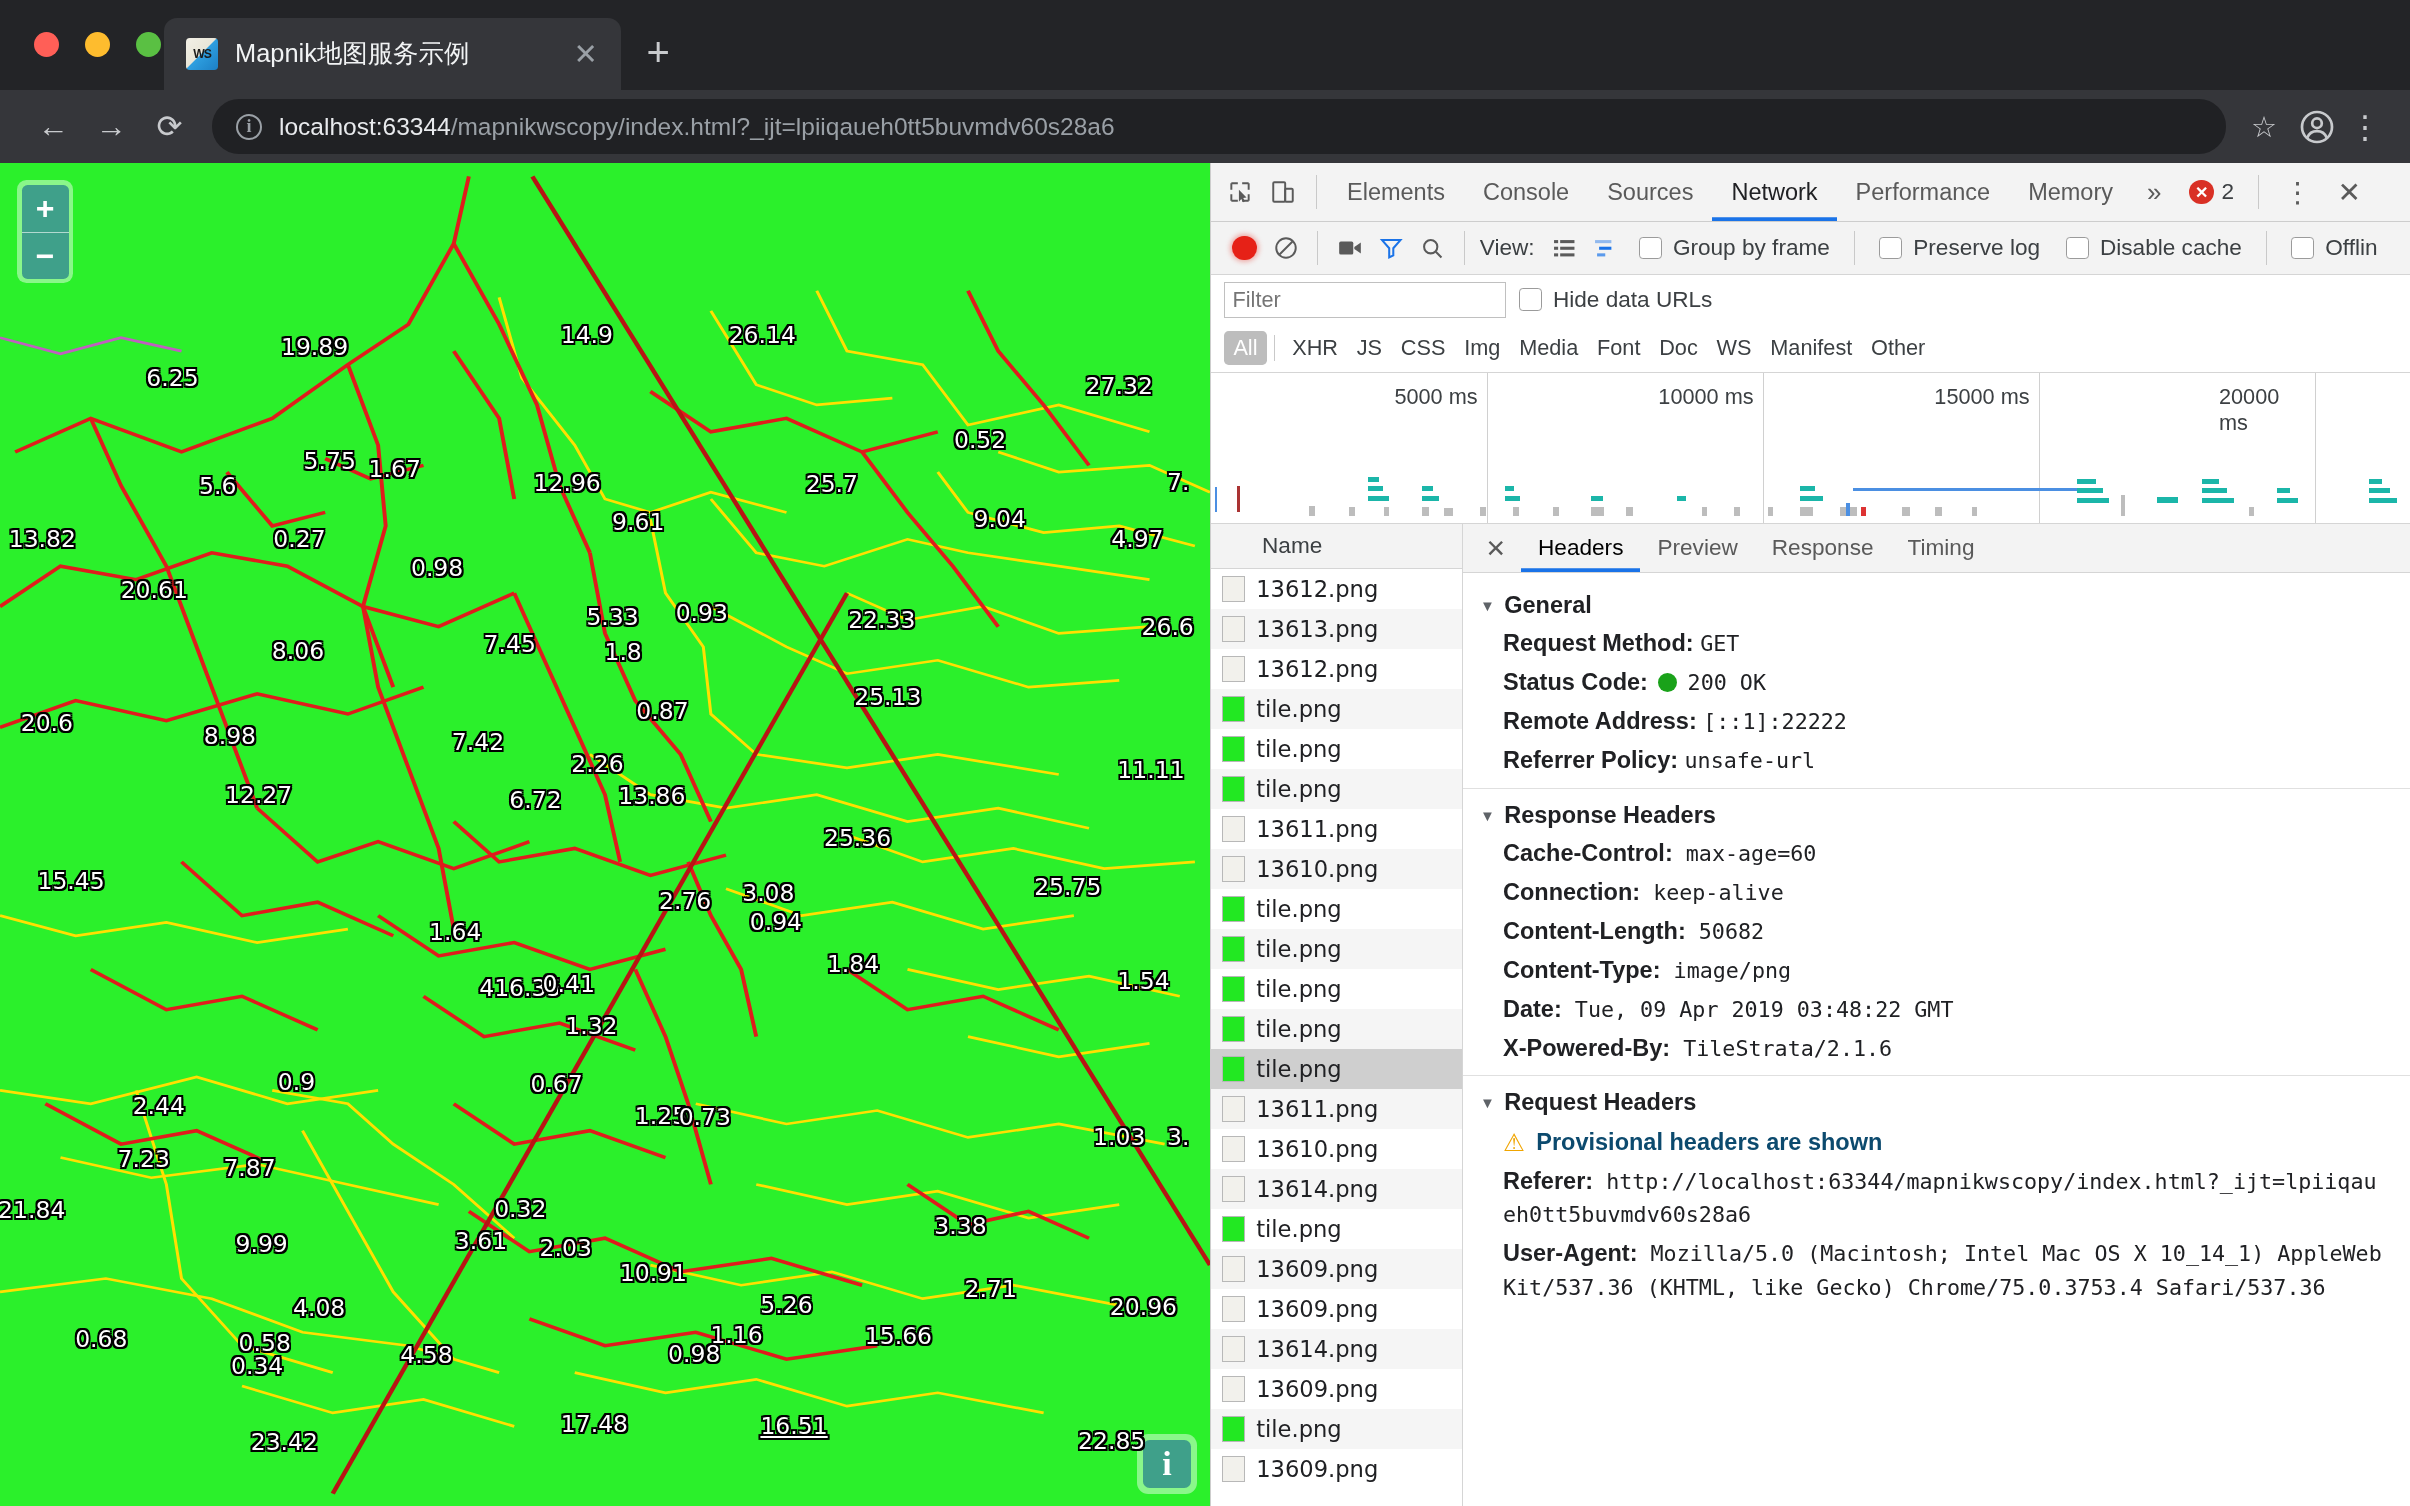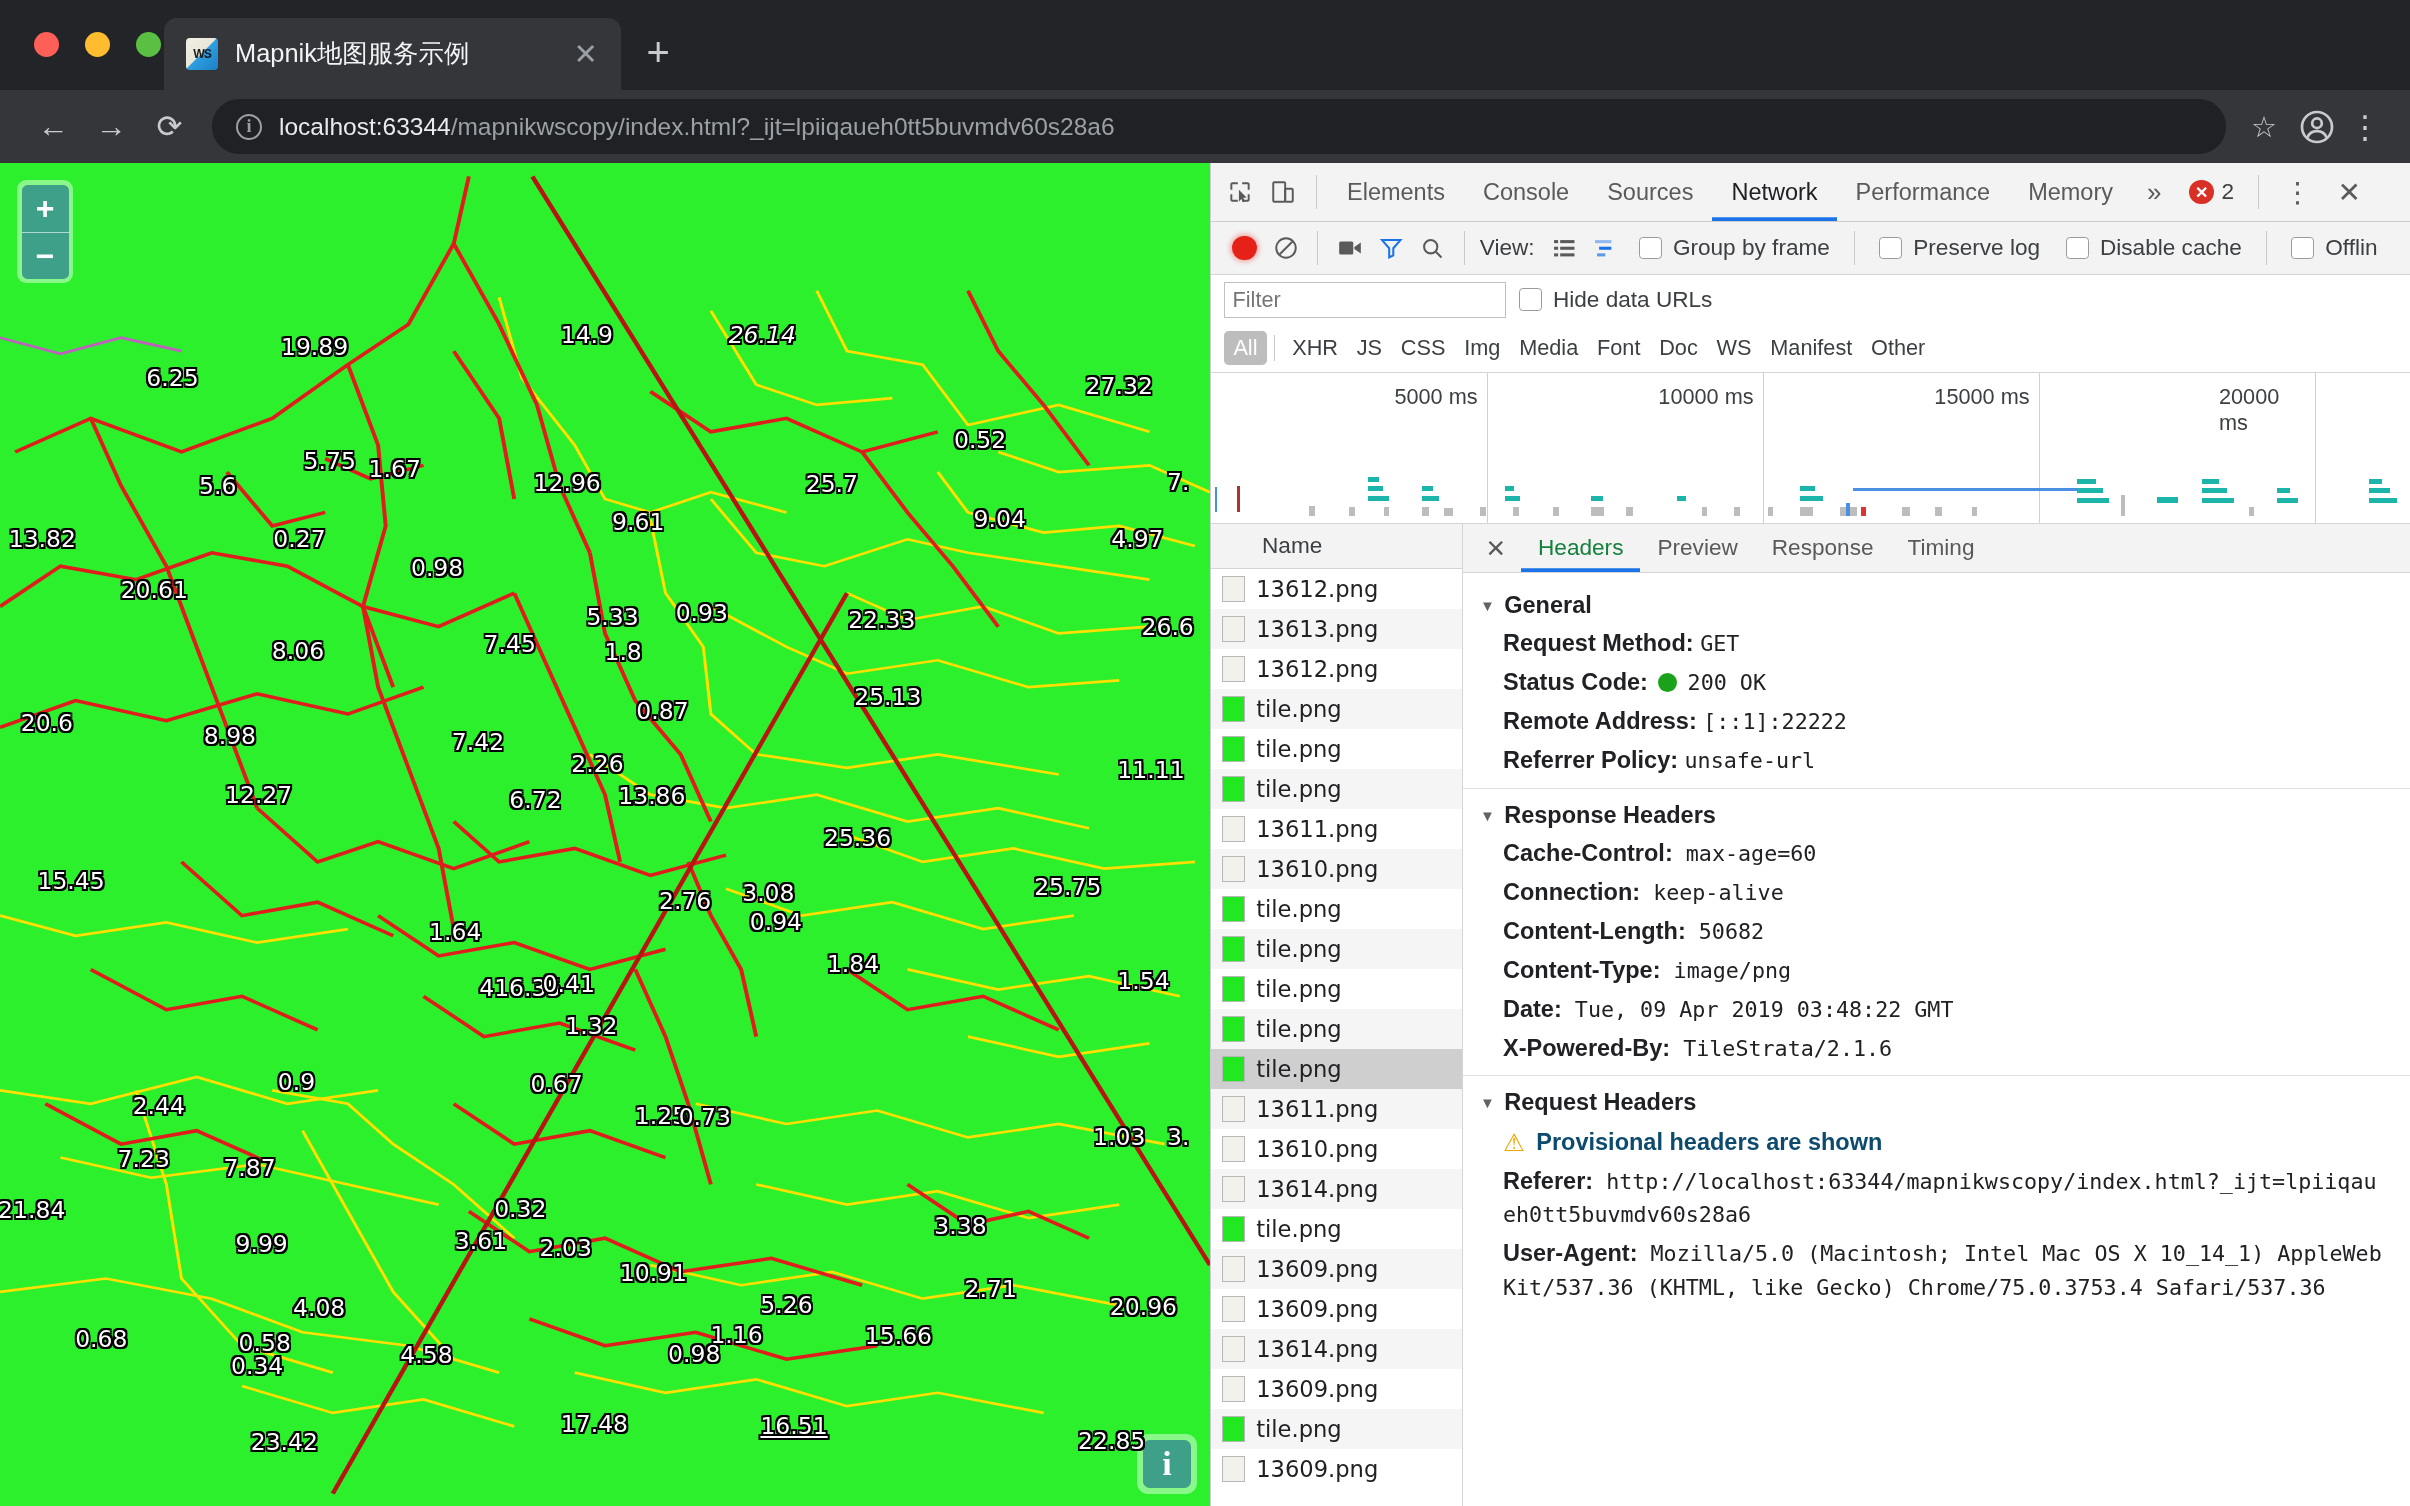--- a/index.html
+++ b/index.html
@@ -159,21 +159,21 @@
   .rl-row:nth-child(even) { background: #f5f5f5; }
   .rl-row.selected { background: #cfcfcf; }
   .rl-ico { width: 22.6px; height: 26px; border: 0.9px solid #b8b8b8; background: #f2f1ec; flex: none; }
   .rl-ico.tile { background: #22e822; }
   .rl-name { font-size: 22.6px; color: #202124; white-space: nowrap; font-family: "DejaVu Sans", sans-serif; }
 
   .detail { flex: 1; display: flex; flex-direction: column; min-width: 0; background: #fff; }
   .dtl-tabs { height: 49px; background: #f3f3f3; border-bottom: 0.9px solid #d5d5d5; display: flex; align-items: center; padding-left: 7.5px; flex: none; }
   .dtl-close { font-size: 24.5px; color: #5a5a5a; padding: 0 15px; }
   .dtl-tab { font-size: 22.6px; color: #5a5a5a; padding: 0 17px; height: 48px; line-height: 48px; white-space: nowrap; }
-  .dtl-tab.active { color: #15803d; box-shadow: inset 0 -3.8px 0 #1a73e8; }
+  .dtl-tab.active { color: #000000; box-shadow: inset 0 -3.8px 0 #1a73e8; }
   .dtl-body { flex: 1; overflow: hidden; padding: 13px 0 0 0; }
   .sec-title {
     font-size: 23.5px; color: #202124; font-weight: bold; padding: 5.6px 0 5.6px 17px;
     display: flex; align-items: center; gap: 9.4px;
   }
   .sec-title.bordered { border-top: 0.9px solid #e0e0e0; margin-top: 7.5px; padding-top: 13px; }
   .tri { font-size: 15px; color: #5f6368; }
   .hrow { font-size: 23.5px; line-height: 1.42; padding: 2.8px 24.5px 2.8px 40px; color: #202124; word-break: break-all; }
   .hrow b { font-weight: bold; font-family: "Liberation Sans", sans-serif; }
   .hval { font-family: "DejaVu Sans Mono", monospace; font-size: 21.7px; }
@@ -301,21 +301,21 @@
       <div class="zoomctl">
         <div class="zoombtn plus">+</div>
         <div class="zoombtn minus">−</div>
       </div>
 
       <div class="infobtn">
         <div>i</div>
       </div>
     <div class="maplabel" style="left: 26%; top: 13.7%;">19.89</div>
         <div class="maplabel" style="left: 48.5%; top: 12.8%;">14.9</div>
-        <div class="maplabel" style="left: 63%; top: 12.8%; font-style: italic;">26.14</div>
+        <div class="maplabel" style="left: 63%; top: 12.8%;">26.14</div>
         <div class="maplabel" style="left: 92.5%; top: 16.6%;">27.32</div>
         <div class="maplabel" style="left: 14.25%; top: 16%;">6.25</div>
         <div class="maplabel" style="left: 81%; top: 20.6%;">0.52</div>
         <div class="maplabel" style="left: 27.25%; top: 22.2%;">5.75</div>
         <div class="maplabel" style="left: 32.625%; top: 22.8%;">1.67</div>
         <div class="maplabel" style="left: 46.875%; top: 23.8%;">12.96</div>
         <div class="maplabel" style="left: 68.75%; top: 23.9%;">25.7</div>
         <div class="maplabel" style="left: 97.375%; top: 23.7%;">7.</div>
         <div class="maplabel" style="left: 18%; top: 24%;">5.6</div>
         <div class="maplabel" style="left: 94%; top: 28%;">4.97</div>

